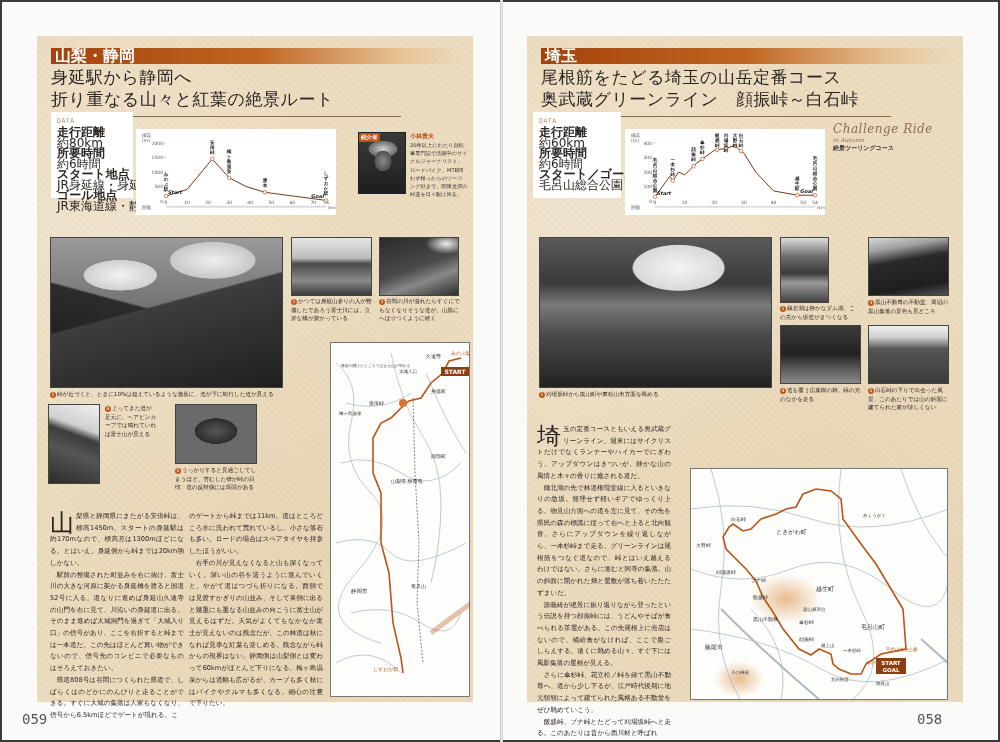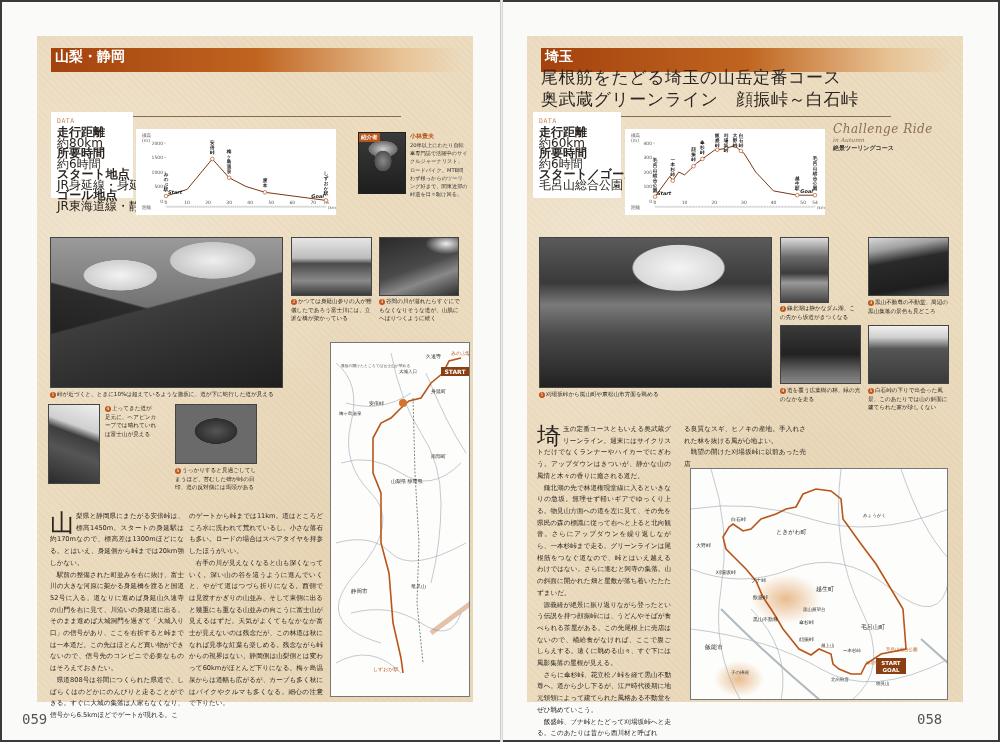--- a/index.html
+++ b/index.html
@@ -12,23 +12,23 @@
 
   .paper { position: absolute; top: 36px; height: 666px;
     background:
       radial-gradient(circle at 20% 30%, rgba(255,255,255,0.25) 0, transparent 40%),
       radial-gradient(circle at 70% 80%, rgba(200,170,120,0.15) 0, transparent 50%),
       repeating-linear-gradient(45deg, rgba(180,150,100,0.05) 0 2px, transparent 2px 5px),
       #ecdcc0; }
   .paper.left { left: 37px; width: 436px; }
   .paper.right { left: 527px; width: 436px; }
 
-  .region-bar { position: absolute; left: 14px; top: 12px; width: 412px; height: 24px;
+  .region-bar { position: absolute; left: 14px; top: 12px; width: 412px; height: 16px;
     background: linear-gradient(90deg,#a4420e 0%,#c06520 50%,#e8c395 85%,rgba(236,220,192,0) 100%);
-    color: #fff; font-family: "DejaVu Serif", serif; font-weight: bold; font-size: 14px; line-height: 16px; padding-left: 4px; }
+    color: #fff; font-family: "DejaVu Serif", serif; font-weight: bold; font-size: 16px; line-height: 16px; padding-left: 4px; }
   .title { position: absolute; left: 14px; top: 30px; font-family: "DejaVu Serif", serif; font-size: 17px; line-height: 22px; color: #2a2420; letter-spacing: 0.5px; }
   .title-rule { position: absolute; left: 14px; top: 80px; width: 350px; height: 1px; background: #8a6a48; }
 
   .data-box { position: absolute; top: 76px; background: #fff; padding: 5px 6px; }
   .data-box .lbl { color: #c08a60; font-size: 6.5px; letter-spacing: 0.5px; margin-bottom: 2px; font-family: "DejaVu Sans Mono", monospace; }
   .data-box .row { font-size: 12px; line-height: 10.5px; white-space: nowrap; }
   .data-box .row.k { font-weight: bold; }
 
   .profile { position: absolute; top: 93px; height: 86px; background: #fff; }
   .profile svg { display: block; }
@@ -76,20 +76,24 @@
   .challenge .t3 { font-size: 6px; font-weight: bold; color: #333; margin-top: 1px; }
 </style>
 </head>
 <body>
 
 <div class="spread"></div>
 <div class="gutter"></div>
 
 <div class="paper left">
   <div class="region-bar">山梨・静岡</div>
+  <div class="title">
+    <div>身延駅から静岡へ</div>
+    <div>折り重なる山々と紅葉の絶景ルート</div>
+  </div>
   <div class="title-rule"></div>
 
   <div class="data-box" style="left:14px;width:82px;height:86px;">
     <div class="lbl">DATA</div>
     <div class="row k">走行距離</div>
     <div class="row">約80km</div>
     <div class="row k">所要時間</div>
     <div class="row">約6時間</div>
     <div class="row k">スタート地点</div>
     <div class="row">JR身延線・身延駅</div>
@@ -465,22 +469,20 @@
   <div class="cap" style="left:253px;top:350px;width:82px;"><span class="n">4</span><span>道を覆う広葉樹の林。緑の光のなかを走る</span></div>
 
   <div class="photo-box ph-hills" style="left:341px;top:289px;width:81px;height:59px;"></div>
   <div class="cap" style="left:341px;top:350px;width:84px;"><span class="n">5</span><span>白石峠の下りで出会った風景。このあたりでは山の斜面に建てられた家が珍しくない</span></div>
 
   <div class="body-col" style="left:10px;top:388px;width:134px;white-space:pre-line;"><span class="dropcap">埼</span><span>玉の定番コースともいえる奥武蔵グリーンライン。週末にはサイクリストだけでなくランナーやハイカーでにぎわう。アップダウンはきついが、静かな山の風情と木々の香りに癒される道だ。
 　鎌北湖の先で林道権現堂線に入るといきなりの急坂。無理せず軽いギアでゆっくり上る。物見山方面への道を左に見て、その先を県民の森の標識に従って右へと上ると北向観音。さらにアップダウンを繰り返しながら、一本杉峠まで走る。グリーンラインは尾根筋をつなぐ道なので、峠とはいえ越えるわけではない。さらに進むと阿寺の集落。山の斜面に開かれた畑と屋敷が落ち着いたたたずまいだ。
 　源義経が絶景に振り返りながら登ったという伝説を持つ顔振峠には、うどんやそばが食べられる茶屋がある。この先尾根上に売店はないので、補給食がなければ、ここで腹ごしらえする。遠くに眺める山々、すぐ下には風影集落の屋根が見える。
 　さらに傘杉峠、花立松ノ峠を経て黒山不動尊へ。道から少し下るが、江戸時代後期に地元領領によって建てられた風格ある不動堂をぜひ眺めていこう。
 　飯盛峠、ブナ峠とたどって刈場坂峠へと走る。このあたりは昔から西川材と呼ばれ</span></div>
-  <div class="body-col" style="left:157px;top:388px;width:122px;white-space:pre-line;">る良質なスギ、ヒノキの産地。手入れされた林を抜ける風が心地よい。
-　眺望の開けた刈場坂峠に以前あった売店</div>
 
   <div class="map" style="left:163px;top:432px;width:258px;height:232px;">
     <svg width="258" height="232" viewBox="0 0 258 232">
       <defs>
         <radialGradient id="hl" cx="50%" cy="50%" r="50%">
           <stop offset="0%" stop-color="#e0a060" stop-opacity="0.7"></stop>
           <stop offset="100%" stop-color="#e0a060" stop-opacity="0"></stop>
         </radialGradient>
       </defs>
       <ellipse cx="95" cy="130" rx="35" ry="25" fill="url(#hl)"></ellipse>

